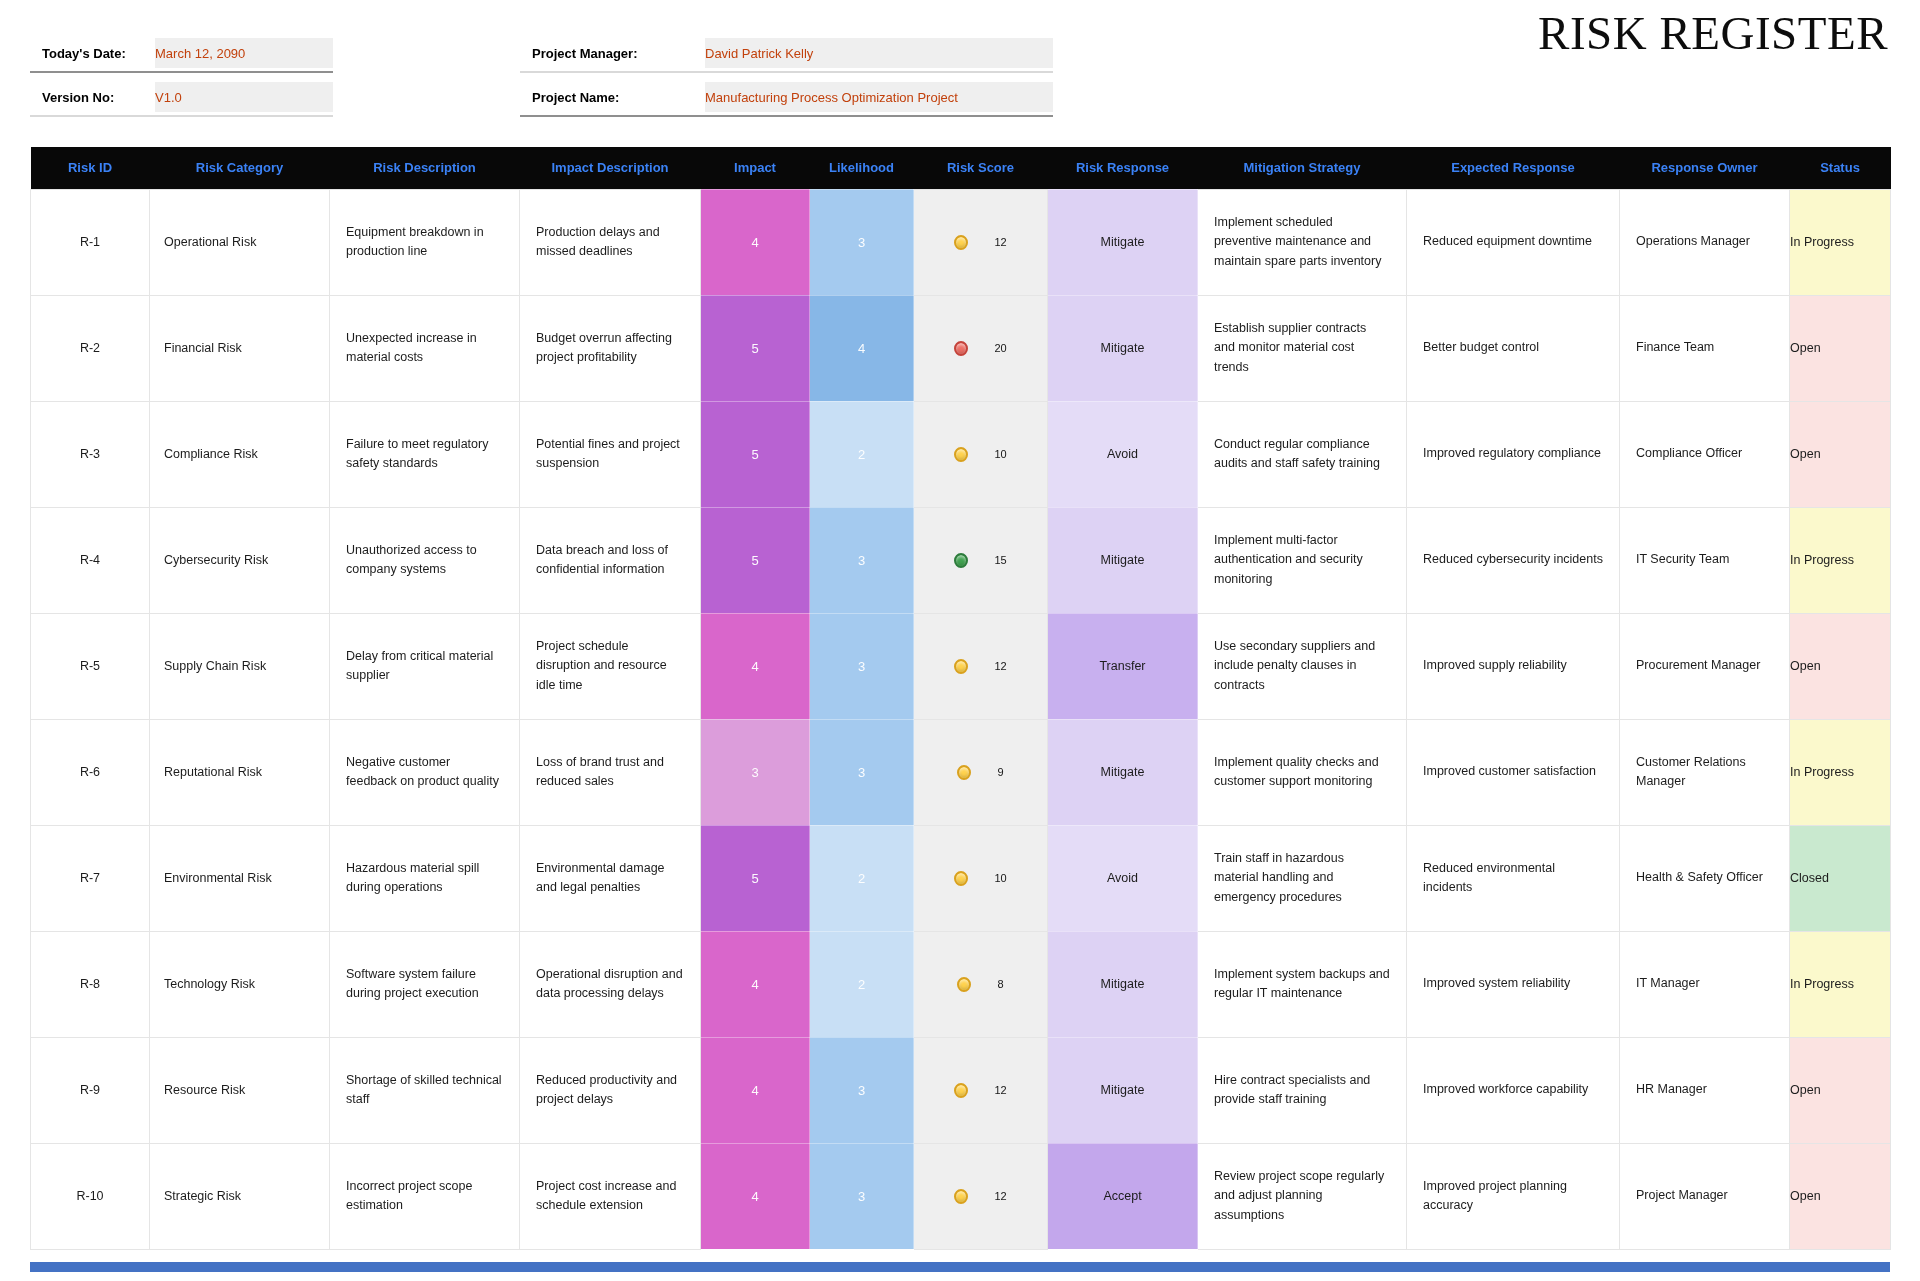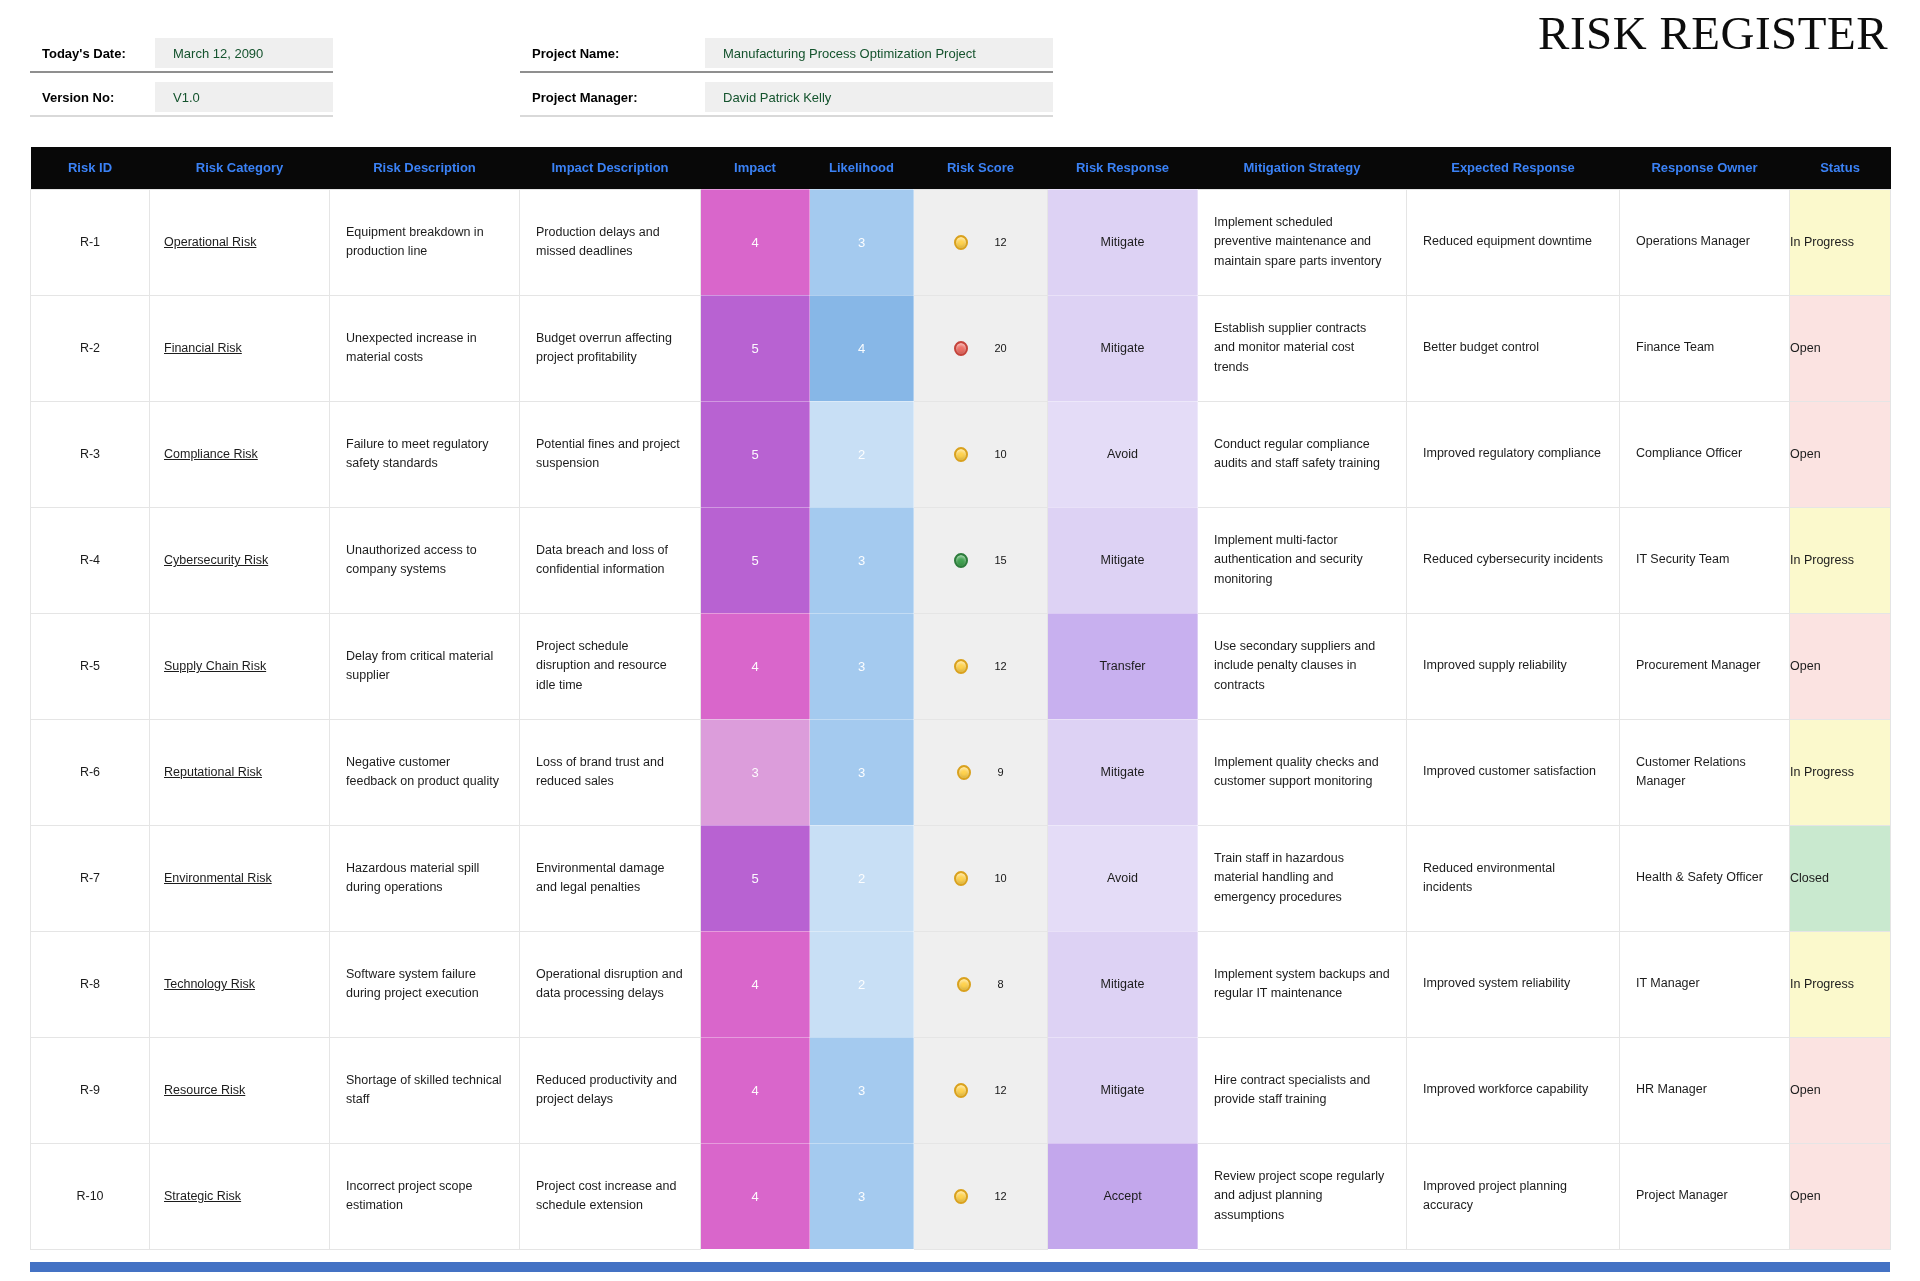--- a/index.html
+++ b/index.html
@@ -10,31 +10,31 @@
   
   .meta-block { position: absolute; top: 38px; }
   .meta-left { left: 30px; width: 303px; }
   .meta-mid  { left: 520px; width: 533px; }
   .field-row { display: flex; height: 30px; align-items: stretch; position: relative; margin-bottom: 14px; }
   .field-row::after { content: ""; position: absolute; left: 0; right: 0; bottom: -5px; height: 2px; background: #8f8f8f; }
   .field-row.soft::after { background: #d9d9d9; }
   .field-label { font-weight: 700; font-size: 13px; padding-left: 12px; display: flex; align-items: center; }
   .meta-left .field-label { width: 125px; }
   .meta-mid  .field-label { width: 185px; }
-  .field-value { flex: 1; background: var(--field-bg); font-size: 13px; padding-left: 18px; display: flex; align-items: center; color: #14532d; }
+  .field-value { flex: 1; background: var(--field-bg); font-size: 13px; padding-left: 0; display: flex; align-items: center; color: #c2410c; }
 
   
   .title { position: absolute; top: 6px; right: 32px; font-family: "Liberation Serif", serif; font-weight: 400; font-size: 47px; letter-spacing: 0.5px; color: #0d0d0d; white-space: nowrap; }
 
   
   table.register { position: absolute; left: 30px; top: 147px; width: 1860px; border-collapse: collapse; table-layout: fixed; }
   thead th { background: var(--header-bg); color: #3b82f6; font-size: 13px; font-weight: 600; height: 42px; text-align: center; }
   tbody td { height: 106px; border: 1px solid #e5e5e5; font-size: 12.5px; color: #1c1c1c; vertical-align: middle; background: #fff; }
   td.c-id   { text-align: center; }
-  td.c-cat  { padding-left: 14px; text-decoration: underline; }
+  td.c-cat  { padding-left: 14px; }
   td.pad    { padding: 8px 16px; line-height: 1.55; }
   td.c-impact, td.c-like { text-align: center; color: rgba(255,255,255,0.96); font-size: 13px; border-color: rgba(255,255,255,0.35); }
   td.c-score { background: var(--score-bg); }
   .score-wrap { display: flex; align-items: center; justify-content: center; gap: 26px; }
   .score-num { font-size: 11px; color: #161616; }
   .dot { width: 14px; height: 15px; border-radius: 50%; border: 2px solid; box-shadow: inset 0 2px 3px rgba(255,255,255,0.55), inset 0 -2px 3px rgba(0,0,0,0.15); }
   .dot-yellow { background: var(--dot-yellow); border-color: var(--dot-yellow-border); }
   .dot-red    { background: var(--dot-red);    border-color: var(--dot-red-border); }
   .dot-green  { background: var(--dot-green);  border-color: var(--dot-green-border); }
   td.c-resp { text-align: center; border-color: rgba(255,255,255,0.35); }
@@ -66,27 +66,27 @@
       <div class="field-label">Today's Date:</div>
       <div class="field-value">March 12, 2090</div>
     </div>
     <div class="field-row soft">
       <div class="field-label">Version No:</div>
       <div class="field-value">V1.0</div>
     </div>
   </div>
 
   <div class="meta-block meta-mid">
+    <div class="field-row soft">
+      <div class="field-label">Project Manager:</div>
+      <div class="field-value">David Patrick Kelly</div>
+    </div>
     <div class="field-row">
       <div class="field-label">Project Name:</div>
       <div class="field-value">Manufacturing Process Optimization Project</div>
-    </div>
-    <div class="field-row soft">
-      <div class="field-label">Project Manager:</div>
-      <div class="field-value">David Patrick Kelly</div>
     </div>
   </div>
 
   <h1 class="title">RISK REGISTER</h1>
 
   <table class="register">
     <colgroup>
       <col style="width:119px">
         <col style="width:180px">
         <col style="width:190px">

